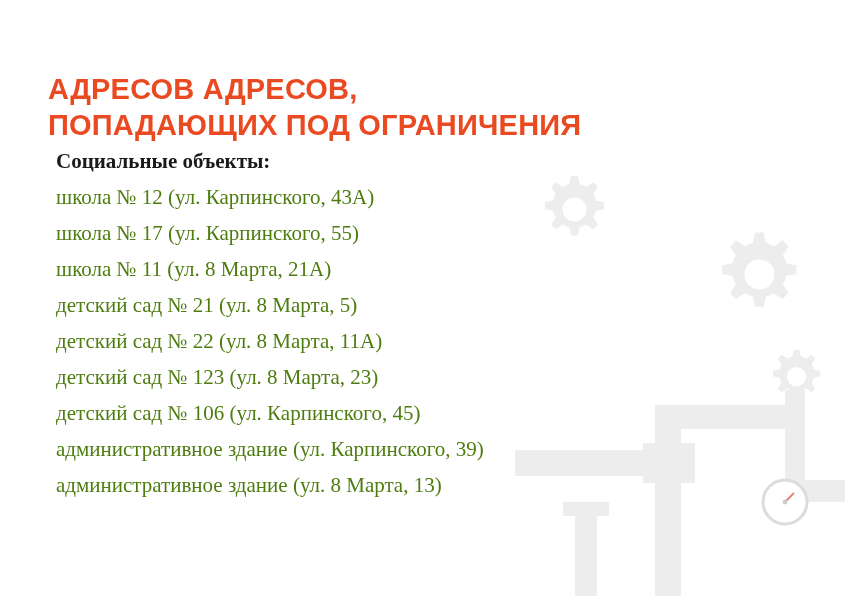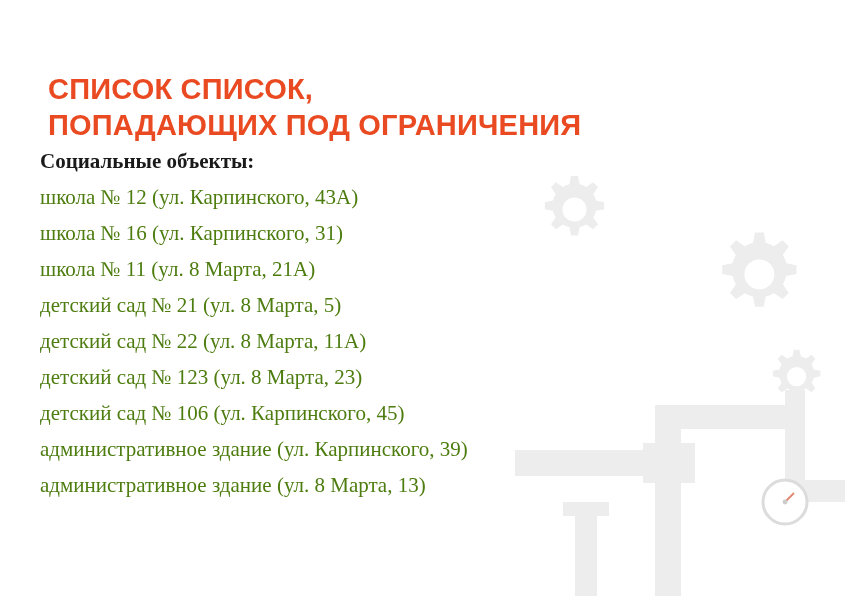--- a/index.html
+++ b/index.html
@@ -43,21 +43,21 @@
     font-size: 29px;
     line-height: 36px;
     letter-spacing: 0.2px;
   }
   .title-line {
     display: block;
     white-space: nowrap;
   }
   .content {
     position: absolute;
-    left: 40px;
+    left: 56px;
     top: 146px;
     width: 760px;
   }
   .subhead {
     font-family: "Liberation Serif", serif;
     font-weight: bold;
     font-size: 21px;
     line-height: 31px;
     color: #1a1a1a;
     margin-bottom: 2px;
@@ -122,29 +122,29 @@
         <g transform="translate(248,330)">
           <circle cx="22" cy="22" r="22" fill="#ffffff" stroke="#dcdcdc" stroke-width="3"></circle>
           <line x1="22" y1="22" x2="31" y2="13" stroke="#e08a74" stroke-width="2"></line>
           <circle cx="22" cy="22" r="2.4" fill="#cccccc"></circle>
         </g>
       </g>
     </svg>
   </div>
 
   <h1 class="title">
-    <span class="title-line">СПИСОК СПИСОК,</span>
+    <span class="title-line">АДРЕСОВ АДРЕСОВ,</span>
     <span class="title-line">ПОПАДАЮЩИХ ПОД ОГРАНИЧЕНИЯ</span>
   </h1>
 
   <div class="content">
     <div class="subhead">Социальные объекты:</div>
     <ul class="addr-list">
       <li class="addr-item">школа № 12 (ул. Карпинского, 43А)</li>
-      <li class="addr-item">школа № 16 (ул. Карпинского, 31)</li>
+      <li class="addr-item">школа № 17 (ул. Карпинского, 55)</li>
       <li class="addr-item">школа № 11 (ул. 8 Марта, 21А)</li>
       <li class="addr-item">детский сад № 21 (ул. 8 Марта, 5)</li>
       <li class="addr-item">детский сад № 22 (ул. 8 Марта, 11А)</li>
       <li class="addr-item">детский сад № 123 (ул. 8 Марта, 23)</li>
       <li class="addr-item">детский сад № 106 (ул. Карпинского, 45)</li>
       <li class="addr-item">административное здание (ул. Карпинского, 39)</li>
       <li class="addr-item">административное здание (ул. 8 Марта, 13)</li>
     </ul>
   </div>
 

